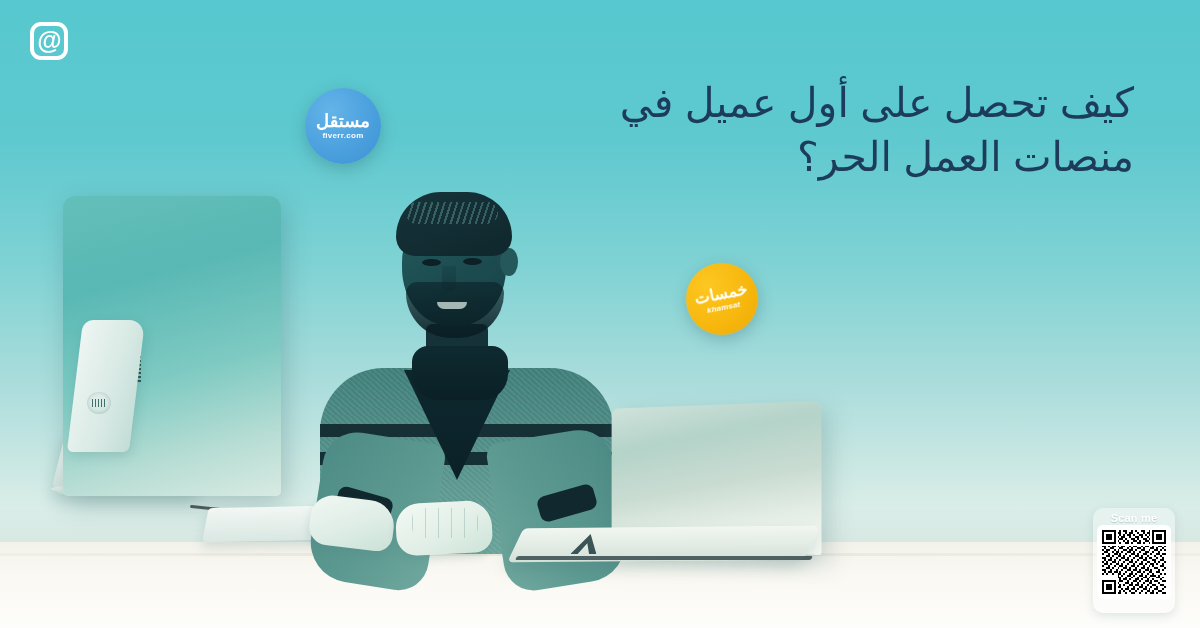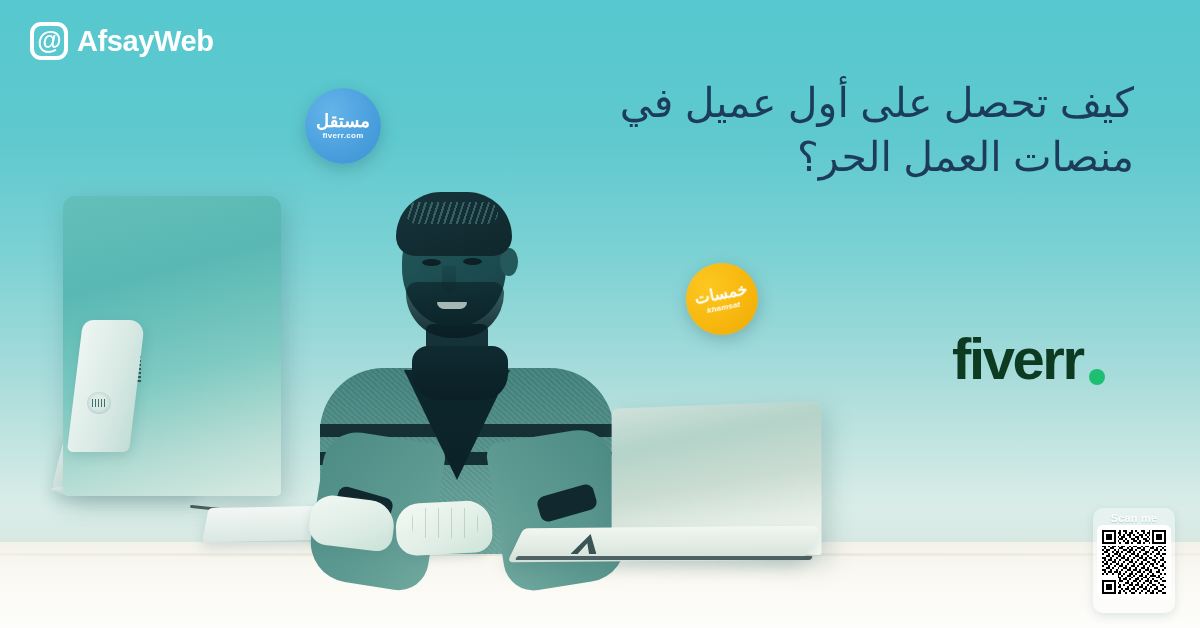--- a/index.html
+++ b/index.html
@@ -363,39 +363,34 @@
     <div class="laptop-lid"></div>
     <div class="laptop-base"></div>
     <div class="laptop-base-edge"></div>
     <div class="laptop-logo"></div>
   </div>
 
   <div class="logo">
     <div class="logo-mark">
       <span class="at">@</span>
     </div>
-    <div class="logo-text">AfsayWeb</div>
   </div>
 
   <div class="headline">كيف تحصل على أول عميل في منصات العمل الحر؟</div>
 
   <div class="badge badge-mostaql">
     <div class="ar">مستقل</div>
     <div class="en">fiverr.com</div>
   </div>
 
   <div class="badge badge-khamsat">
     <div class="ar">خمسات</div>
     <div class="en">khamsat</div>
   </div>
 
-  <div class="fiverr">
-    <span>fiverr</span>
-    <span class="dot"></span>
-  </div>
 
   <div class="qr-card">
     <div class="qr-label">Scan me</div>
     <div class="qr-box">
       <svg class="qr-img" viewBox="0 0 33 33" shape-rendering="crispEdges">
         <rect width="33" height="33" fill="#fff"></rect>
         <g fill="#000">
           <path d="M0 0h7v7H0z M1 1v5h5V1z M2 2h3v3H2z"></path>
           <path d="M26 0h7v7h-7z M27 1v5h5V1z M28 2h3v3h-3z"></path>
           <path d="M0 26h7v7H0z M1 27v5h5v-5z M2 28h3v3H2z"></path>

